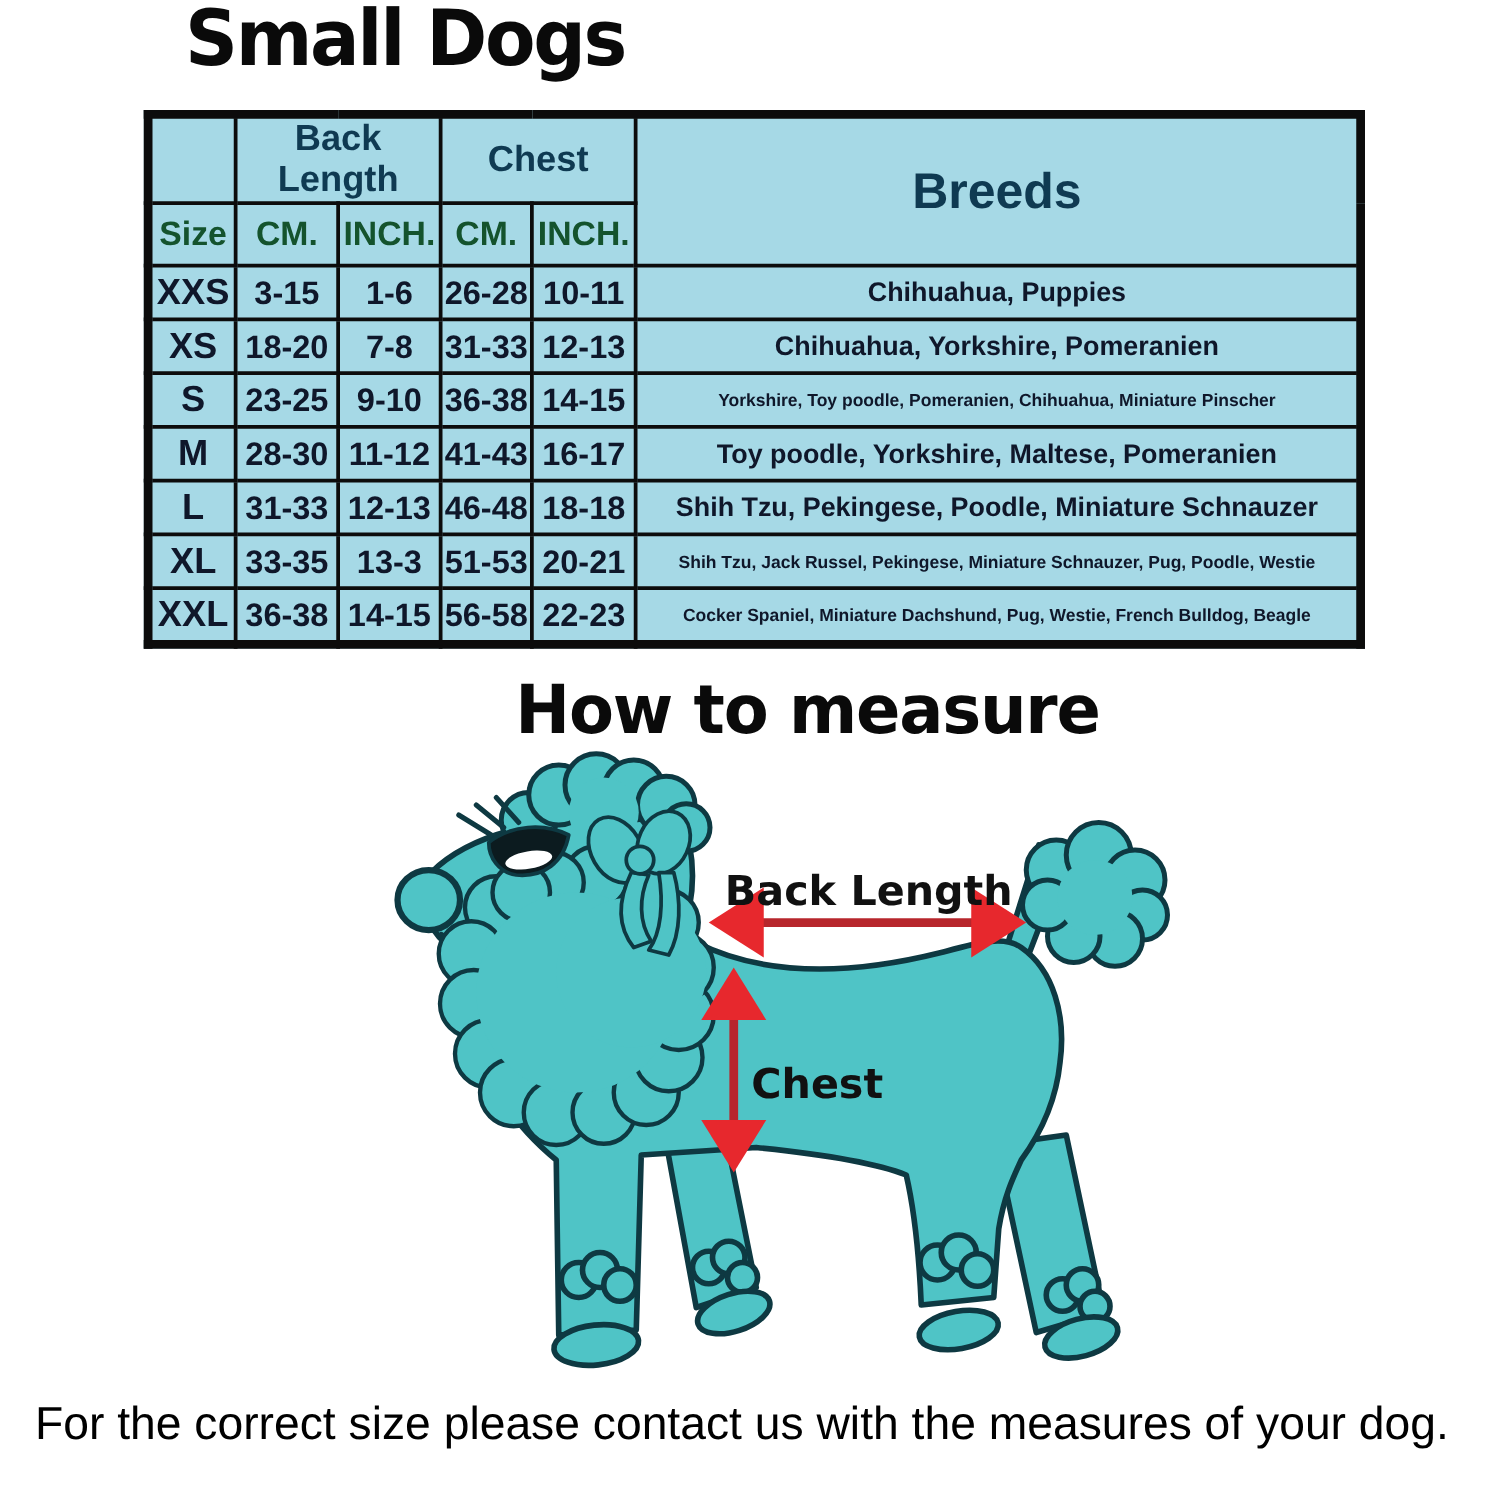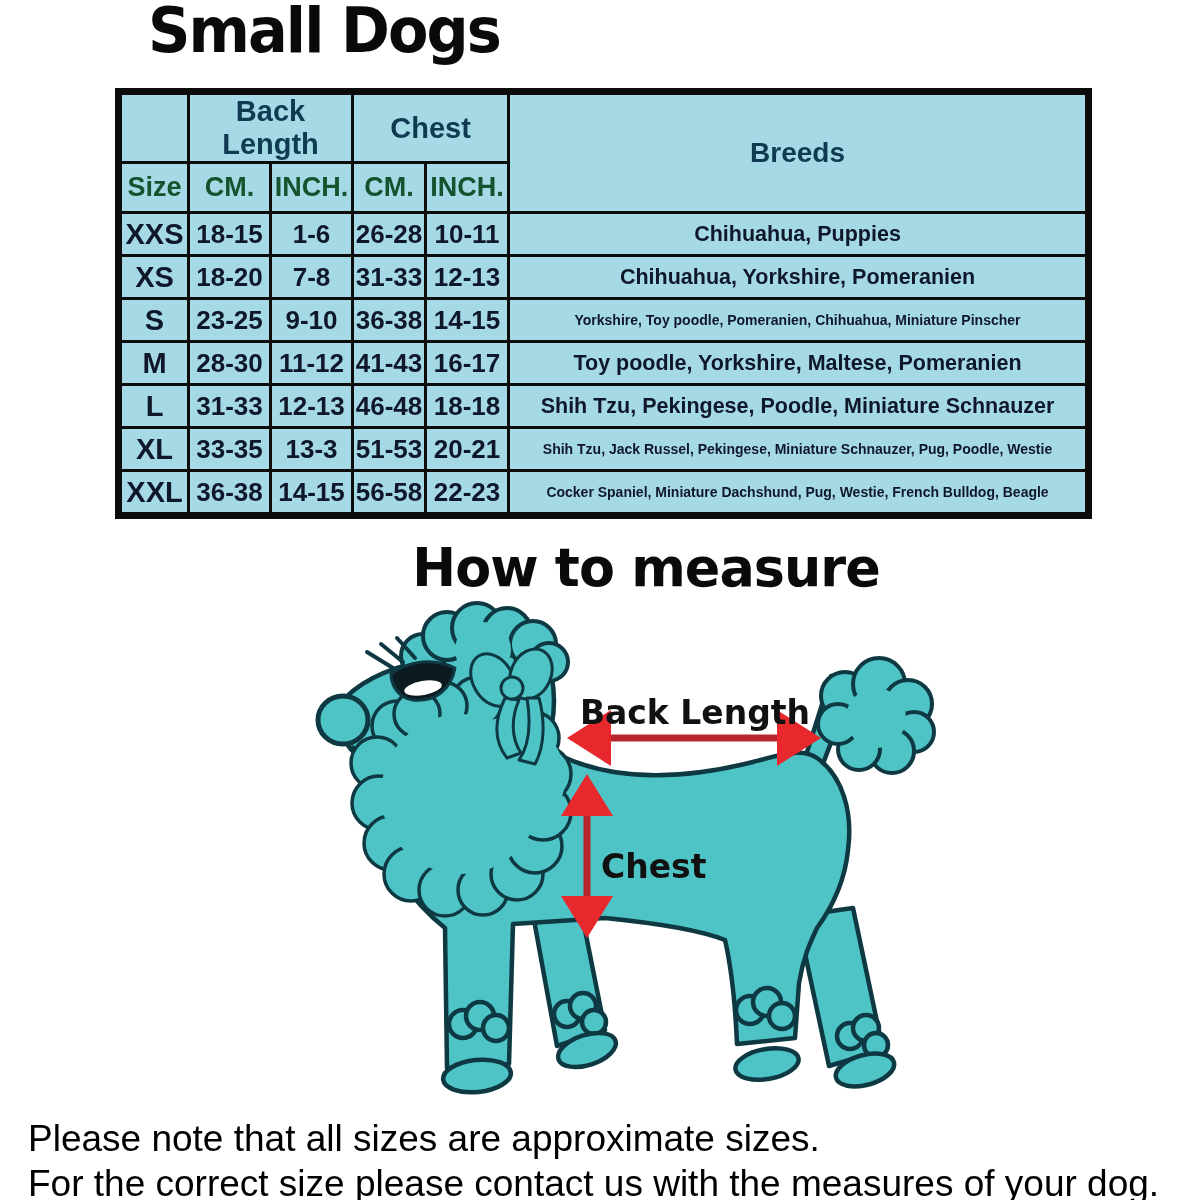--- a/index.html
+++ b/index.html
@@ -12,21 +12,21 @@
          font-size:62px;color:#0a0a0a;letter-spacing:-2px;transform:scaleX(0.95);
          transform-origin:left top;white-space:nowrap;}
 
   
   #size-table{left:115px;top:88px;border-collapse:collapse;table-layout:fixed;
               width:970px;background:#A6D9E6;}
   #size-table td{border:3px solid #0c0c0c;text-align:center;vertical-align:middle;
                  padding:0;overflow:hidden;}
   #size-table{border:7px solid #0c0c0c;}
   tr.gh td{height:49px;font-weight:700;font-size:29px;color:#0f3a52;}
-  tr.gh td.breeds-h{font-size:28px;}
+  tr.gh td.breeds-h{font-size:40px;}
   tr.sh td{height:47px;font-weight:700;font-size:27px;color:#14532d;}
   tr.dr td{height:40px;font-weight:700;font-size:26px;color:#0f172a;}
   tr.dr td.size-c{font-weight:600;font-size:29px;}
   tr.dr td.breeds-c{text-align:left;padding:0 4px 0 6px;font-size:21.5px;white-space:nowrap;}
   tr.dr.b-sm td.breeds-c{font-size:14px;}
 
   
   #measure-title{left:646px;top:536px;transform:translateX(-50%) scaleX(0.97);
                  font-family:"DejaVu Sans", sans-serif;font-weight:800;font-size:54px;
                  color:#0a0a0a;letter-spacing:-1px;white-space:nowrap;}
@@ -64,21 +64,21 @@
   <tr class="sh">
     <td>Size</td>
     <td>CM.</td>
     <td>INCH.</td>
     <td>CM.</td>
     <td>INCH.</td>
   </tr>
 
   <tr class="dr">
     <td class="size-c">XXS</td>
-    <td>18-15</td>
+    <td>3-15</td>
     <td>1-6</td>
     <td>26-28</td>
     <td>10-11</td>
     <td class="breeds-c">Chihuahua, Puppies</td>
   </tr>
   <tr class="dr">
     <td class="size-c">XS</td>
     <td>18-20</td>
     <td>7-8</td>
     <td>31-33</td>
@@ -244,15 +244,14 @@
     <line x1="282" y1="212" x2="282" y2="302" stroke="#B7262C" stroke-width="7"></line>
     <polygon points="282,176 256,218 308,218" fill="#E7282D"></polygon>
     <polygon points="282,340 256,298 308,298" fill="#E7282D"></polygon>
   </g>
 
   <text class="arrow-label" x="390" y="126" text-anchor="middle">Back Length</text>
   <text class="arrow-label" x="296" y="280" text-anchor="start">Chest</text>
 </svg>
 
 <div class="abs" id="footer">
-  <div>Please note that all sizes are approximate sizes.</div>
   <div>For the correct size please contact us with the measures of your dog.</div>
 </div>
 
 </body></html>

